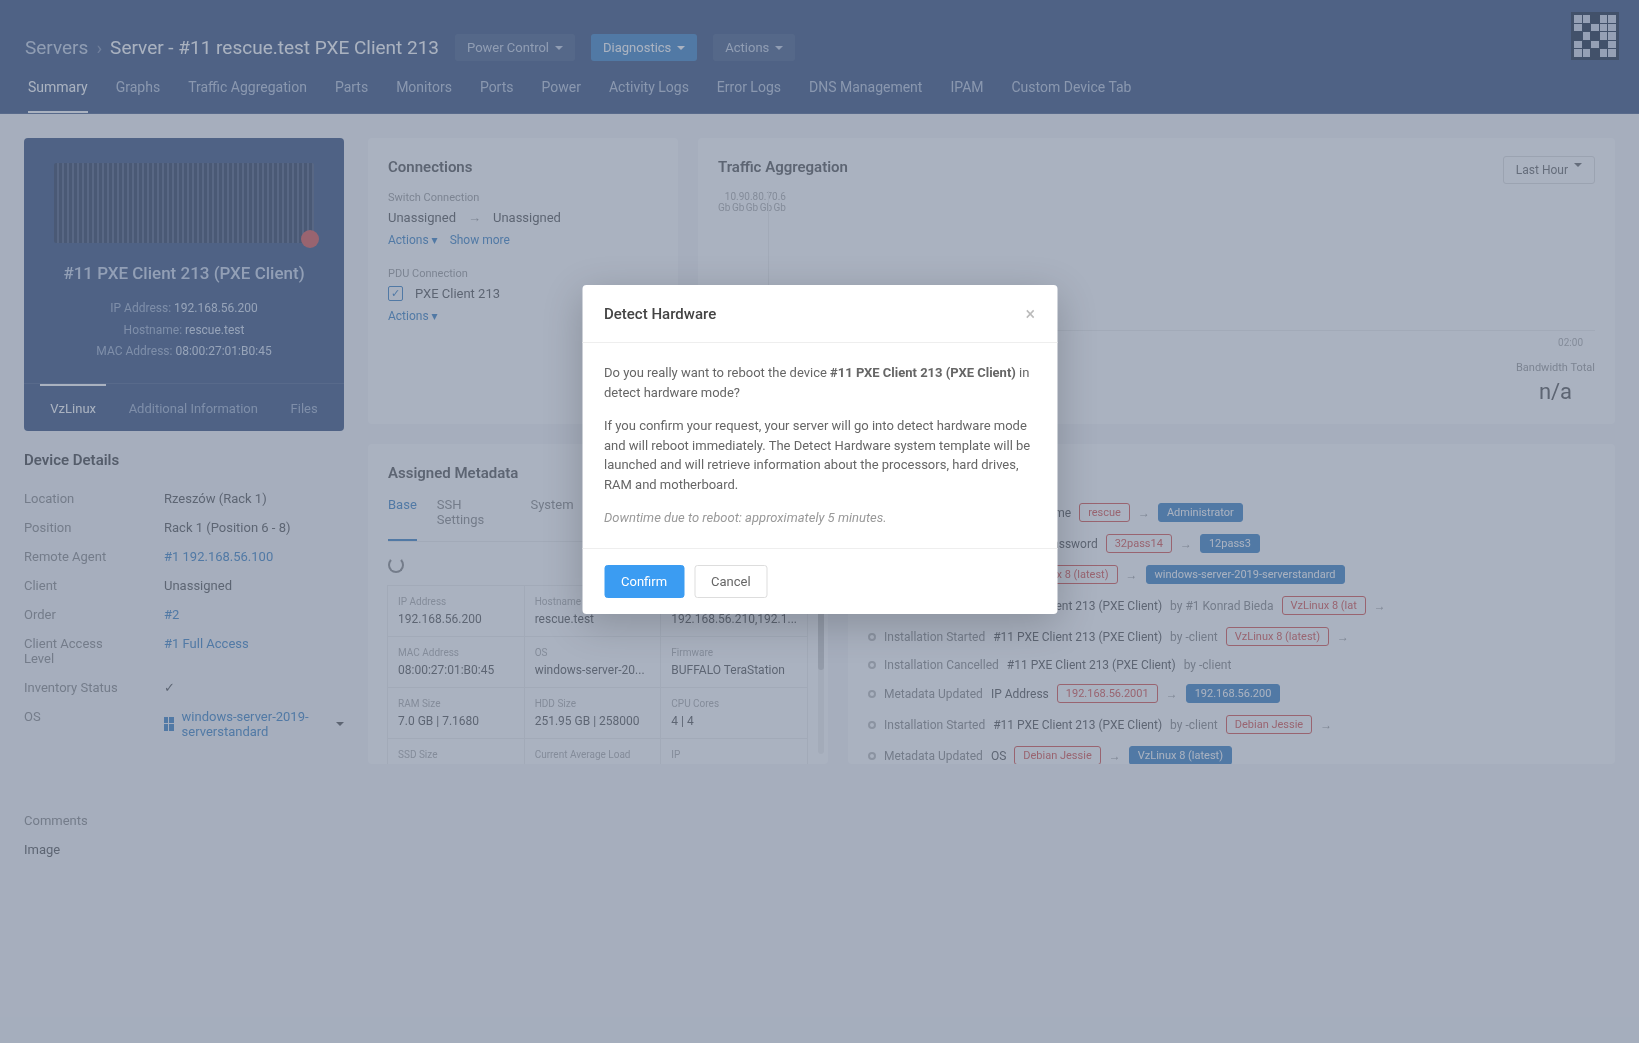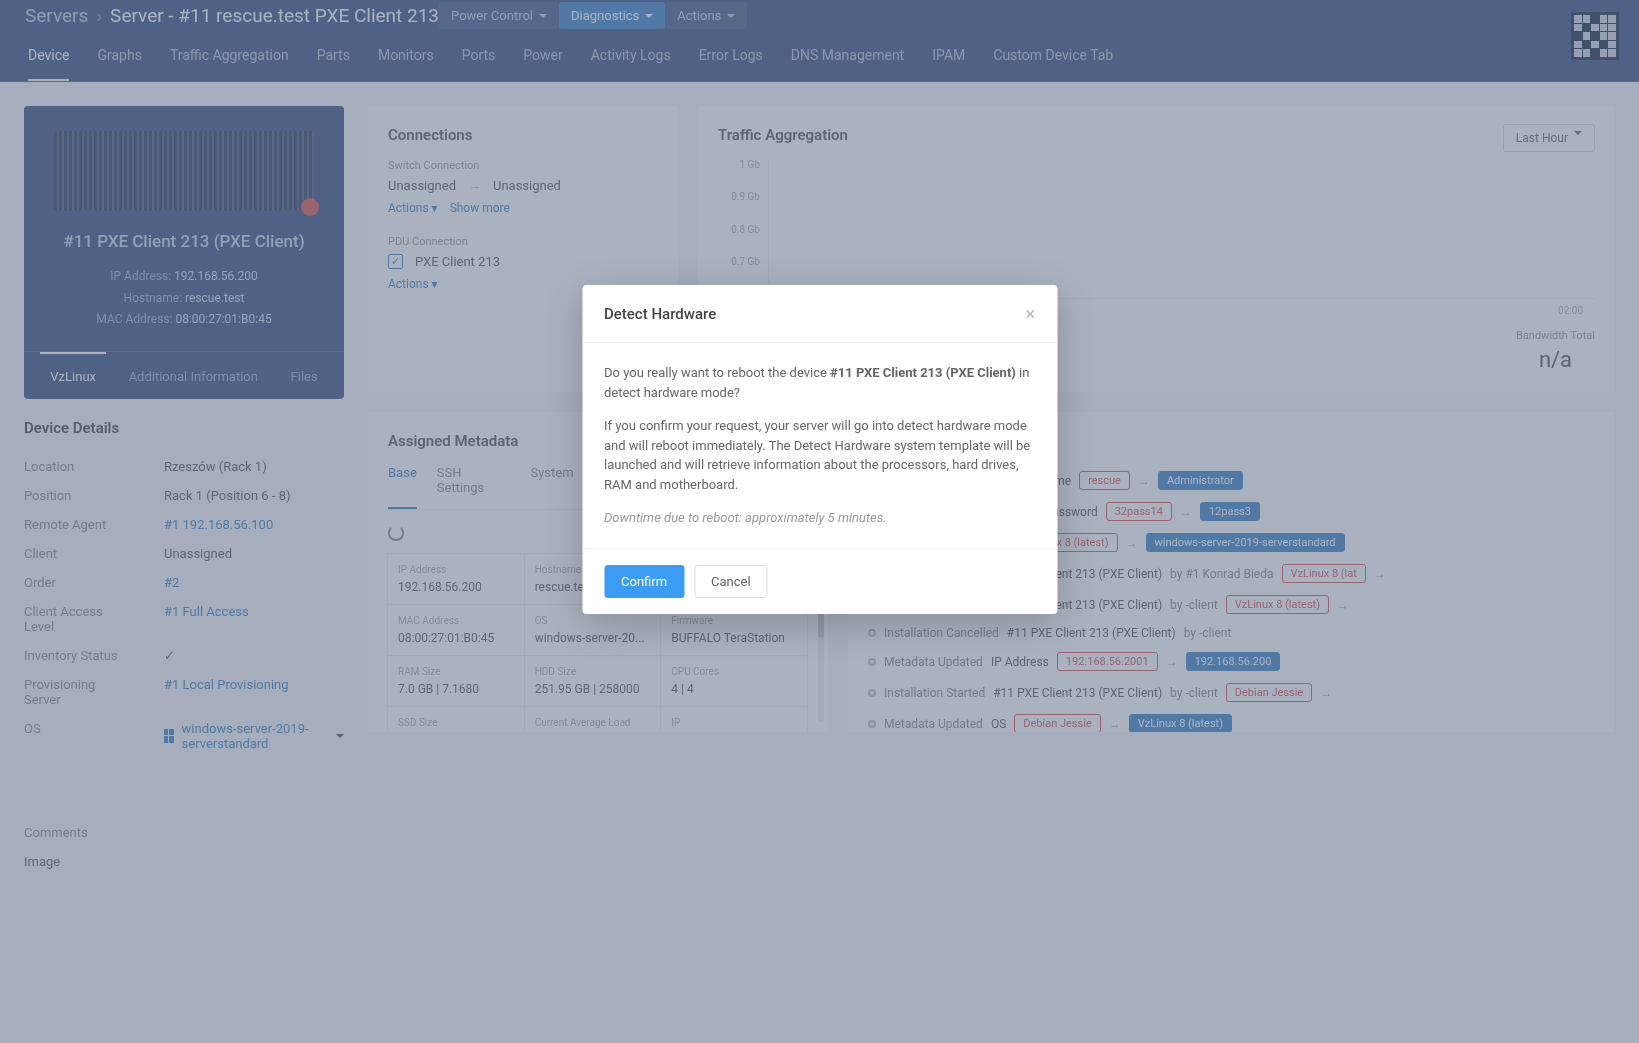--- a/index.html
+++ b/index.html
@@ -1,18 +1,18 @@
 <!DOCTYPE html>
 <html><head>
 <meta charset="utf-8">
 <style>
 * { margin: 0; padding: 0; box-sizing: border-box; font-family: -apple-system, BlinkMacSystemFont, "Segoe UI", Roboto, sans-serif; }
 body { background: #f5f6f8; color: #555; font-size: 13px; position: relative; width: 1639px; height: 1043px; overflow: hidden; }
 .header { background: #354f7c; color: #fff; padding: 0; }
-.breadcrumb-row { display: flex; align-items: center; padding: 2px 25px 0; gap: 0; }
+.breadcrumb-row { display: flex; align-items: center; padding: 34px 25px 0; gap: 16px; }
 .breadcrumb { display: flex; align-items: center; gap: 8px; font-size: 19px; }
 .breadcrumb a { color: #c5d0e2; text-decoration: none; }
 .breadcrumb .sep { color: #7c8cae; }
 .breadcrumb .current { color: #fff; }
 .header-btn { background: rgba(255,255,255,0.08); border: none; color: #c5d0e2; padding: 6px 12px; border-radius: 3px; cursor: pointer; font-size: 13px; display: flex; align-items: center; gap: 6px; }
 .header-btn.primary { background: #3b82c4; color: #fff; }
 .caret-down { width:0; height:0; border-left:4px solid transparent; border-right:4px solid transparent; border-top:4px solid currentColor; display:inline-block; }
 .qr { position: absolute; right: 20px; top: 12px; width: 48px; height: 48px; display:grid; grid-template-columns:repeat(5,1fr); grid-template-rows:repeat(5,1fr); gap:1px; background:#1a2940; padding:3px; }
 .qr > div { background:#d0d8e6; }
 .qr > div:nth-child(3),.qr > div:nth-child(7),.qr > div:nth-child(11),.qr > div:nth-child(13),.qr > div:nth-child(17),.qr > div:nth-child(19),.qr > div:nth-child(23){background:transparent;}
@@ -43,21 +43,21 @@
 .panel { background: #fff; border-radius: 4px; padding: 20px; }
 .panel-title { font-size: 15px; font-weight: 600; color: #555; margin-bottom: 15px; }
 .conn-panel { flex:0 0 310px; }
 .conn-label { font-size: 11px; color: #999; margin-bottom: 6px; }
 .conn-row { display: flex; align-items: center; gap: 12px; margin-bottom:8px; }
 .link { color: #3b82c4; cursor: pointer; font-size:12px;}
 .checkbox{width:15px;height:15px;border:1px solid #3b82c4;border-radius:2px;display:inline-flex;align-items:center;justify-content:center;color:#3b82c4;font-size:11px;}
 .traffic-panel { flex: 1; position:relative; }
 .time-select { position:absolute; right:20px; top:18px; border:1px solid #ddd; padding:6px 12px; border-radius:3px; font-size:12px; color:#666; cursor:pointer; display:flex; gap:6px; align-items:flex-start;}
 .chart-area{height:140px;display:flex;margin-top:10px;}
-.y-axis{width:50px;text-align:right;font-size:10px;color:#aaa;display:flex;flex-direction:column;justify-content:space-between;padding-right:8px;}
+.y-axis{width:50px;text-align:right;font-size:10px;color:#aaa;display:flex;justify-content:space-between;padding-right:8px;}
 .chart-body{flex:1;border-left:1px solid #eee;border-bottom:1px solid #eee;position:relative;}
 .x-end{position:absolute;right:12px;bottom:-18px;font-size:10px;color:#aaa;}
 .stats-row{display:flex;justify-content:space-between;margin-top:30px;}
 .stat{text-align:center;}
 .stat-label{font-size:11px;color:#999;margin-bottom:5px;}
 .stat-value{font-size:22px;color:#555;}
 .meta-panel { flex:0 0 460px; height:320px; overflow:hidden; position:relative;}
 .meta-tabs{display:flex;gap:20px;border-bottom:1px solid #eee;margin-bottom:15px;font-size:13px;}
 .meta-tab{padding-bottom:12px;color:#888;cursor:pointer;border-bottom:2px solid transparent;}
 .meta-tab.active{color:#3b82c4;border-bottom-color:#3b82c4;}
@@ -134,21 +134,21 @@
       <div></div>
       <div></div>
       <div></div>
       <div></div>
       <div></div>
       <div></div>
       <div></div>
       <div></div>
     </div>
   <div class="tabs-row" id="nav-tabs">
-      <div class="tab active">Device</div>
+      <div class="tab active">Summary</div>
       <div class="tab">Graphs</div>
       <div class="tab">Traffic Aggregation</div>
       <div class="tab">Parts</div>
       <div class="tab">Monitors</div>
       <div class="tab">Ports</div>
       <div class="tab">Power</div>
       <div class="tab">Activity Logs</div>
       <div class="tab">Error Logs</div>
       <div class="tab">DNS Management</div>
       <div class="tab">IPAM</div>
@@ -194,24 +194,20 @@
           <span class="detail-label">Order</span>
           <span class="detail-value"><a>#2</a></span>
         </div>
         <div class="detail-row">
           <span class="detail-label">Client Access Level</span>
           <span class="detail-value"><a>#1 Full Access</a></span>
         </div>
         <div class="detail-row">
           <span class="detail-label">Inventory Status</span>
           <span class="detail-value">✓</span>
-        </div>
-        <div class="detail-row">
-          <span class="detail-label">Provisioning Server</span>
-          <span class="detail-value"><a>#1 Local Provisioning</a></span>
         </div>
         <div class="detail-row">
           <span class="detail-label">OS</span>
           <span class="detail-value" style="flex: 1 1 0%;">
             <span class="os-row">
               <span class="win-icon">
                 <span></span>
                 <span></span>
                 <span></span>
                 <span></span>

